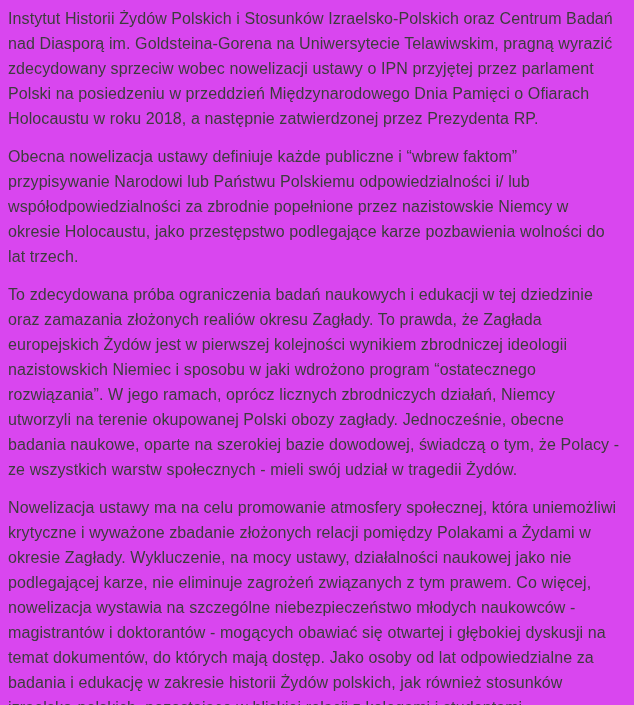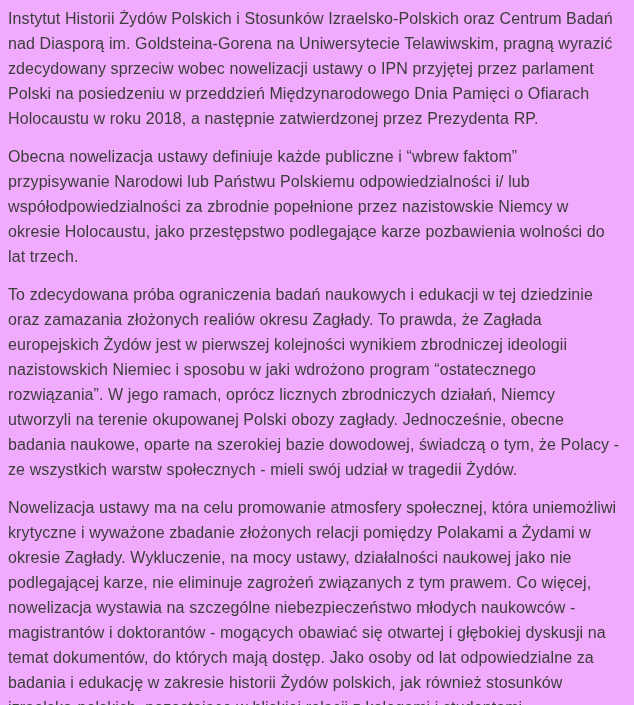--- a/index.html
+++ b/index.html
@@ -9,21 +9,21 @@
   }
   body {
     height: 705px;
     overflow: hidden;
     font-family: "Liberation Sans", "DejaVu Sans", sans-serif;
   }
   .statement {
     width: 634px;
     height: 705px;
     padding: 6px 14px 6px 8px;
-    background: #f0abfc;
+    background: #d946ef;
   }
   .statement p {
     font-size: 16px;
     line-height: 25px;
     color: #3d3d3d;
     letter-spacing: 0.1px;
     margin: 0 0 13px 0;
     text-align: left;
   }
   .statement p:last-child { margin-bottom: 0; }

